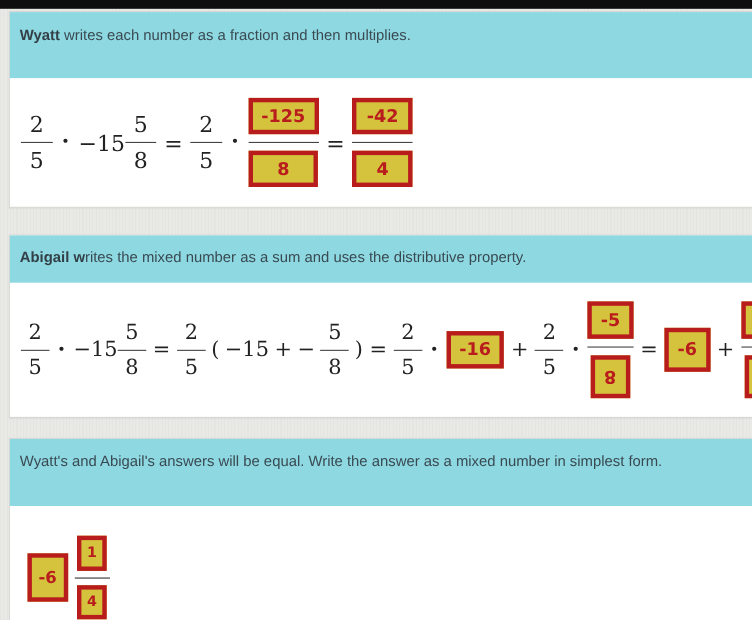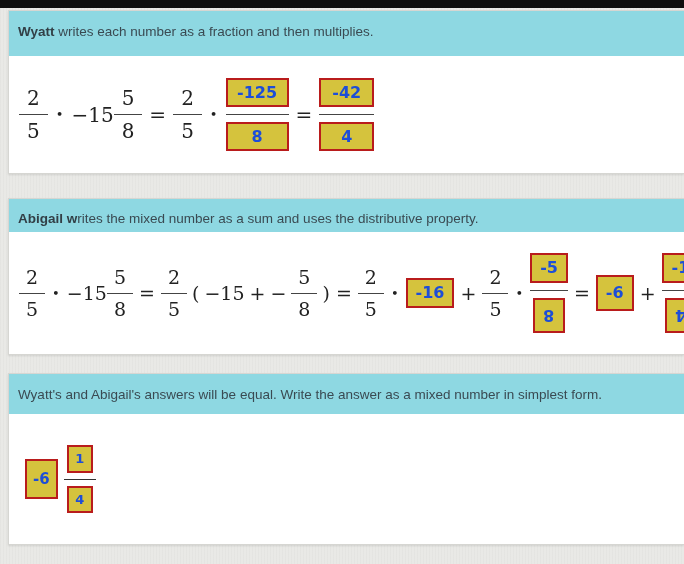--- a/index.html
+++ b/index.html
@@ -9,48 +9,48 @@
     background-color:#e9e9e6;
     background-image:repeating-linear-gradient(90deg, rgba(0,0,0,0.02) 0 1px, transparent 1px 3px);
   }
   .topbar { height:8px; background:#0e0e0e; width:100%; }
   .main { padding:2px 0 0 8px; }
 
   .panel { background:#ffffff; border:1px solid #d6d6d2; border-right:none;
            box-shadow:0 1px 2px rgba(0,0,0,0.10); }
   .panel-header {
     background:#8ed8e2; color:#3a4a52; font-size:13.5px;
-    height:45px; padding:13px 10px 0 9px; line-height:1.25;
+    height:60px; padding:13px 10px 0 9px; line-height:1.25;
   }
   .panel-header b { color:#323f46; }
   .panel-body { display:flex; align-items:center; padding-left:10px; }
   .p1 .panel-body { height:117px; }
-  .p2 .panel-header { height:33px; padding-top:12px; }
+  .p2 .panel-header { height:43px; padding-top:12px; }
   .p2 .panel-body { height:122px; }
-  .p3 .panel-header { height:40px; padding-top:13px; }
+  .p3 .panel-header { height:61px; padding-top:13px; }
   .p3 .panel-body { height:130px; }
   .gap24 { height:24px; } .gap18 { height:18px; }
 
   
   .mathrow { display:flex; align-items:center; gap:7px;
              font-family:"DejaVu Serif", serif; font-size:20px; color:#222; }
   .p2 .mathrow { gap:6px; font-size:19px; }
   .frac { display:inline-flex; flex-direction:column; align-items:center; row-gap:6px; }
   .fnum,.fden { line-height:1; padding:0 8px; }
   .p2 .fnum, .p2 .fden { padding:0 7px; }
   .fbar { height:1px; background:#444; align-self:stretch; }
   .mixed { display:inline-flex; align-items:center; }
   .op { line-height:1; }
   .dot { font-size:13px; padding:0 1px; }
   .grp { display:inline-flex; align-items:center; gap:5px; }
 
   
   .tile {
     display:inline-flex; align-items:center; justify-content:center;
-    background:#d5c33d; border:2px solid #b91c1c; color:#1d4ed8;
+    background:#d5c33d; border:4px solid #b91c1c; color:#b91c1c;
     font-family:"DejaVu Sans", sans-serif; font-weight:bold;
     font-size:16px; padding:3px 8px; line-height:1.2; text-align:center;
   }
   .tile-frac { row-gap:7px; }
   .tw1 { min-width:63px; } .tw2 { min-width:55px; }
   .tw15 { min-width:44px; } .tsm { min-width:26px; }
   .tsq { min-width:28px; padding:6px 8px; }
   .flip { display:inline-block; transform:rotate(180deg); }
 
   

